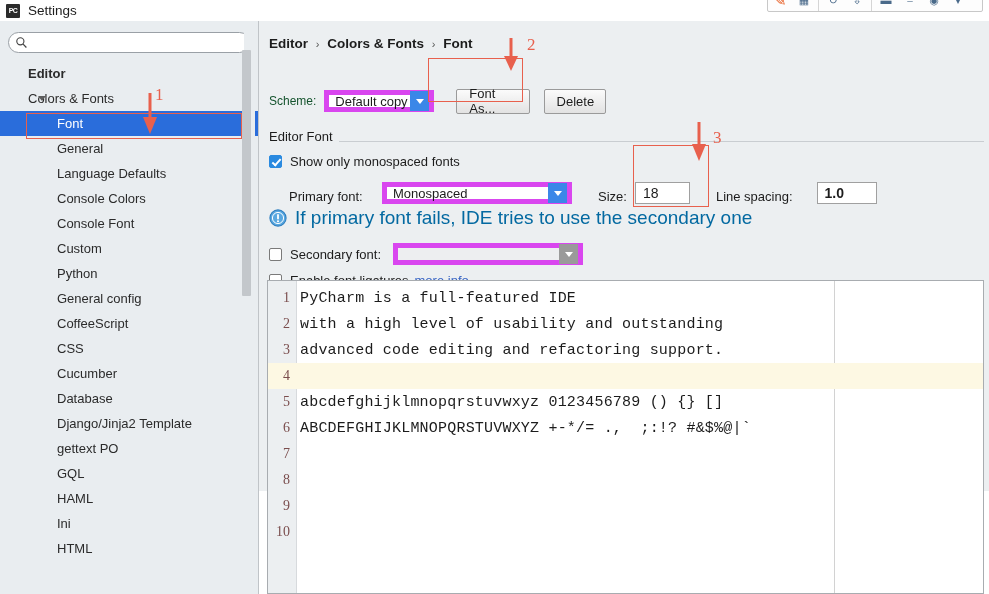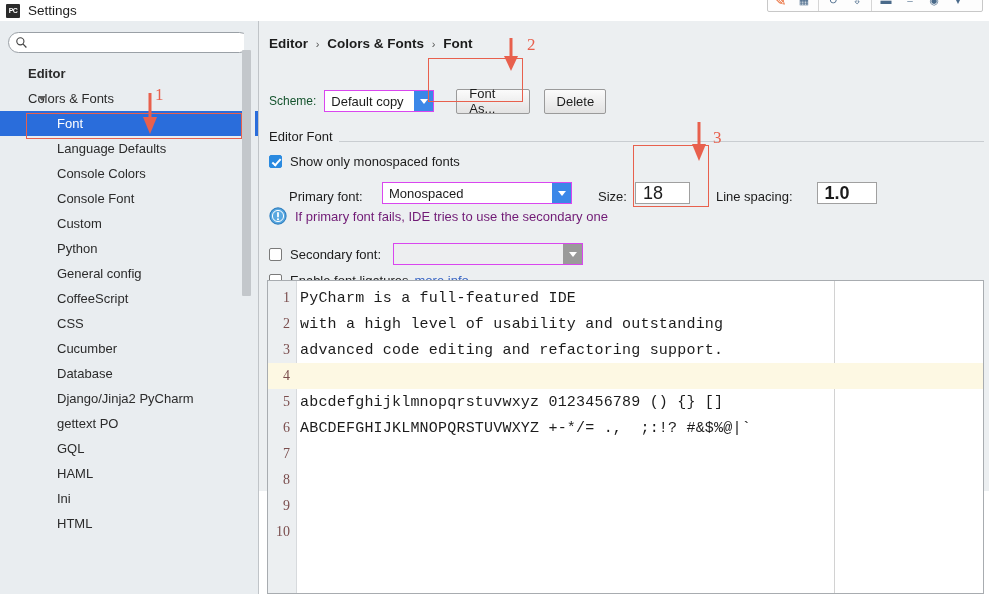--- a/index.html
+++ b/index.html
@@ -105,21 +105,21 @@
     font-size:13.5px;font-weight:bold;color:#1c1c1c;
   }
   #breadcrumb .sep{font-weight:normal;color:#555;margin:0 4px;font-size:11px;}
 
   #scheme-row{
     position:absolute;left:10px;top:68px;height:24px;
     display:flex;align-items:center;
   }
   #scheme-label{font-size:12px;color:#14532d;margin-right:8px;}
   .combo{
-    height:22px;background:#ffffff;border:1px solid #d946ef;
+    height:22px;background:#ffffff;border:5px solid #d946ef;
     display:flex;align-items:center;box-sizing:border-box;
   }
   .combo .val{
     flex:1;padding-left:6px;font-size:13px;color:#1c1c1c;
     white-space:nowrap;overflow:hidden;
   }
   .combo .arrowbtn{
     width:19px;height:20px;background:#3b87e8;
     display:flex;align-items:center;justify-content:center;
     flex:0 0 auto;
@@ -158,26 +158,26 @@
   .chk.on{background:#2a8ae0;border-color:#2a8ae0;}
   .chk.on:after{
     content:"";position:absolute;left:4px;top:1px;width:3px;height:7px;
     border:solid #fff;border-width:0 2px 2px 0;transform:rotate(42deg);
   }
   .chklabel{font-size:13px;color:#1c1c1c;white-space:nowrap;}
 
   .fieldbox{
     height:22px;background:#ffffff;border:1px solid #a0a0a0;
     box-sizing:border-box;display:flex;align-items:center;
-    padding-left:7px;font-size:18px;color:#1c1c1c;
+    padding-left:7px;font-size:14px;color:#1c1c1c;
   }
 
   #info-row{position:absolute;left:10px;top:186px;display:flex;align-items:center;}
   #info-icon{width:18px;height:18px;margin-right:8px;flex:0 0 auto;}
-  #info-text{font-size:13px;color:#701a75;}
+  #info-text{font-size:19px;color:#0369a1;}
 
   #more-info{color:#3a66c4;font-size:13px;margin-left:6px;text-decoration:none;}
 
   
   #preview{
     position:absolute;left:8px;top:259px;width:717px;height:314px;
     background:#ffffff;border:1px solid #a8acb0;
     box-sizing:border-box;overflow:hidden;
   }
   #gutter{
@@ -247,20 +247,23 @@
         <span>Editor</span>
       </div>
       <div class="node lvl1">
         <span class="tri open"></span>
         <span>Colors &amp; Fonts</span>
       </div>
       <div class="node lvl2 selected">
         <span>Font</span>
       </div>
       <div class="node lvl2">
+        <span>General</span>
+      </div>
+      <div class="node lvl2">
         <span>Language Defaults</span>
       </div>
       <div class="node lvl2">
         <span>Console Colors</span>
       </div>
       <div class="node lvl2">
         <span>Console Font</span>
       </div>
       <div class="node lvl2">
         <span>Custom</span>
@@ -277,21 +280,21 @@
       <div class="node lvl2">
         <span>CSS</span>
       </div>
       <div class="node lvl2">
         <span>Cucumber</span>
       </div>
       <div class="node lvl2">
         <span>Database</span>
       </div>
       <div class="node lvl2">
-        <span>Django/Jinja2 PyCharm</span>
+        <span>Django/Jinja2 Template</span>
       </div>
       <div class="node lvl2">
         <span>gettext PO</span>
       </div>
       <div class="node lvl2">
         <span>GQL</span>
       </div>
       <div class="node lvl2">
         <span>HAML</span>
       </div>

